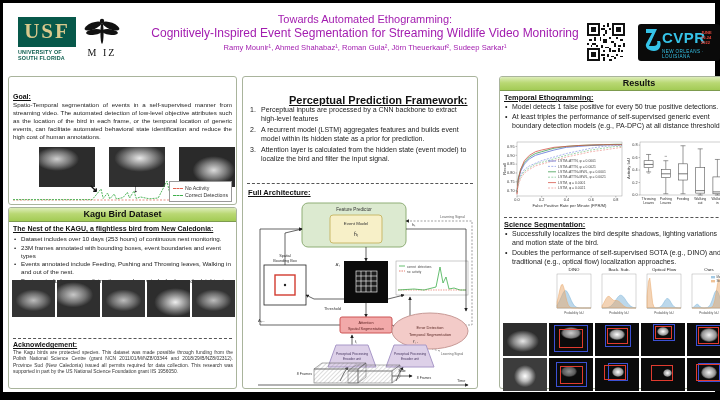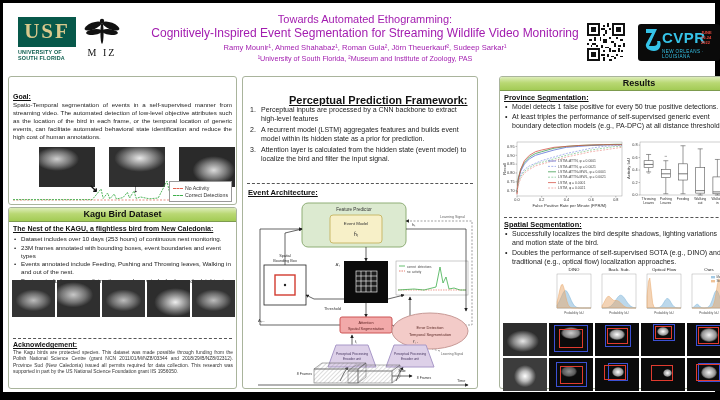--- a/index.html
+++ b/index.html
@@ -69,21 +69,20 @@
       <ellipse cx="29" cy="13" rx="9" ry="3.4" fill="#111" transform="rotate(22 29 13)"></ellipse>
       <ellipse cx="12" cy="19" rx="8" ry="2.8" fill="#111" transform="rotate(-8 12 19)"></ellipse>
       <ellipse cx="28" cy="19" rx="8" ry="2.8" fill="#111" transform="rotate(8 28 19)"></ellipse>
     </svg>
     <div style="position:absolute;left:72px;top:44px;width:40px;text-align:center;font-family:'Liberation Serif',serif;font-size:10px;color:#111;letter-spacing:2px;">M IZ</div>
 
     <div style="position:absolute;left:115px;top:10px;width:480px;text-align:center;color:#a21caf;">
       <div style="font-size:11px;">Towards Automated Ethogramming:</div>
       <div style="font-size:12px;margin-top:1px;">Cognitively-Inspired Event Segmentation for Streaming Wildlife Video Monitoring</div>
       <div style="font-size:7.6px;margin-top:3px;text-align:center;">Ramy Mounir¹, Ahmed Shahabaz¹, Roman Gula², Jörn Theuerkauf², Sudeep Sarkar¹</div>
-      <div style="font-size:7.2px;margin-top:2px;">¹University of South Florida, ²Museum and Institute of Zoology, PAS</div>
     </div>
 
     <svg style="position:absolute;left:577px;top:20px;" width="38" height="38" viewBox="0 0 21 21" shape-rendering="crispEdges">
       <rect width="21" height="21" fill="#fff"></rect>
       <g fill="#111">
         <rect x="0" y="0" width="7" height="7"></rect>
           <rect x="1" y="1" width="5" height="5" fill="#fff"></rect>
           <rect x="2" y="2" width="3" height="3"></rect>
         <rect x="14" y="0" width="7" height="7"></rect>
           <rect x="15" y="1" width="5" height="5" fill="#fff"></rect>
@@ -190,21 +189,21 @@
   </div>
 
   <div class="box" style="left:239px;top:73px;width:236px;height:313px;">
     <div class="hd" style="position:absolute;left:14px;top:17px;font-size:11px;padding-left:32px;">Perceptual Prediction Framework:</div>
     <div class="steps" style="position:absolute;left:5px;top:28px;width:224px;font-size:7px;line-height:1.3;">
       <div class="step">Perceptual inputs are processed by a CNN backbone to extract high-level features</div>
       <div class="step">A recurrent model (LSTM) aggregates features and builds event model within its hidden state as a prior for prediction.</div>
       <div class="step">Attention layer is calculated from the hidden state (event model) to localize the bird and filter the input signal.</div>
     </div>
     <div class="dashdiv" style="top:106px;"></div>
-    <div class="hd" style="position:absolute;left:5px;top:111px;font-size:7.6px;">Event Architecture:</div>
+    <div class="hd" style="position:absolute;left:5px;top:111px;font-size:7.6px;">Full Architecture:</div>
 
     <svg style="position:absolute;left:1px;top:122px;" width="232" height="188" viewBox="0 0 232 188">
       <defs>
         <marker id="arr" viewBox="0 0 6 6" refX="5" refY="3" markerWidth="5" markerHeight="5" orient="auto">
           <path d="M0 0 L6 3 L0 6 Z" fill="#222"></path>
         </marker>
         <pattern id="hatch" width="3" height="3" patternUnits="userSpaceOnUse" patternTransform="rotate(45)">
           <line x1="0" y1="0" x2="0" y2="3" stroke="#999" stroke-width="0.7"></line>
         </pattern>
       </defs>
@@ -299,21 +298,21 @@
 
       <text x="68" y="176" text-anchor="end" font-size="3.6" fill="#333">8 Frames</text>
       <text x="158" y="173" text-anchor="middle" font-size="3.4" fill="#333">Slide</text>
       <text x="180" y="180" text-anchor="middle" font-size="3.4" fill="#333">8 Frames</text>
       <text x="213" y="183" font-size="3.8" fill="#333">Time</text>
     </svg>
   </div>
 
   <div class="box" style="left:479px;top:73px;width:280px;height:313px;margin-left:17px;">
     <div class="secbar">Results</div>
-    <div class="hd" style="position:absolute;left:4px;top:16px;font-size:7.4px;">Province Segmentation:</div>
+    <div class="hd" style="position:absolute;left:4px;top:16px;font-size:7.4px;">Temporal Ethogramming:</div>
     <ul class="bullets" style="position:absolute;left:4px;top:26px;width:222px;font-size:7px;line-height:1.28;">
       <li>Model detects 1 false positive for every 50 true positive detections.</li>
       <li>At least triples the performance of self-supervised generic event boundary detection models (e.g., PA-DPC) at all distance thresholds</li>
     </ul>
 
     <svg id="roc-svg" style="position:absolute;left:2px;top:62px;" width="124" height="76" viewBox="0 0 124 76">
         <rect x="15" y="3" width="105" height="54" fill="#fff" stroke="#888" stroke-width="0.4"></rect>
         <line x1="15" y1="57" x2="15" y2="58.5" stroke="#555" stroke-width="0.4"></line>
         <text x="15" y="62" font-size="3.8" fill="#333" text-anchor="middle">0.0</text>
         <line x1="39.705882352941174" y1="57" x2="39.705882352941174" y2="58.5" stroke="#555" stroke-width="0.4"></line>
@@ -407,21 +406,21 @@
         <line x1="91.39999999999999" y1="37.91764705882353" x2="91.39999999999999" y2="20.458823529411767" stroke="#555" stroke-width="0.6"></line>
         <line x1="88.89999999999999" y1="56" x2="93.89999999999999" y2="56" stroke="#555" stroke-width="0.6"></line>
         <line x1="88.89999999999999" y1="20.458823529411767" x2="93.89999999999999" y2="20.458823529411767" stroke="#555" stroke-width="0.6"></line>
         <rect x="86.89999999999999" y="37.91764705882353" width="9" height="16.835294117647052" fill="#fff" stroke="#555" stroke-width="0.6"></rect>
         <line x1="86.89999999999999" y1="52.88235294117647" x2="95.89999999999999" y2="52.88235294117647" stroke="#555" stroke-width="0.8"></line>
         <text x="91.39999999999999" y="61" font-size="3.4" fill="#333" text-anchor="middle">Walking</text>
         <text x="91.39999999999999" y="65" font-size="3.4" fill="#333" text-anchor="middle">in</text>
       </svg>
 
     <div class="dashdiv" style="top:140px;"></div>
-    <div class="hd" style="position:absolute;left:4px;top:143px;font-size:7.4px;">Spatial Segmentation:</div>
+    <div class="hd" style="position:absolute;left:4px;top:143px;font-size:7.4px;">Science Segmentation:</div>
     <ul class="bullets" style="position:absolute;left:4px;top:153px;width:222px;font-size:7px;line-height:1.28;">
       <li>Successfully localizes the bird despite shadows, lighting variations and motion state of the bird.</li>
       <li>Doubles the performance of self-supervised SOTA (e.g., DINO) and traditional (e.g., optical flow) localization approaches.</li>
     </ul>
 
     <div id="density-row" style="position:absolute;left:50px;top:189px;display:flex;gap:2px;">
         <svg width="43" height="55" viewBox="0 0 43 55">
           <text x="24" y="5" font-size="4.4" fill="#222" text-anchor="middle">DINO</text>
           <rect x="7" y="8" width="34" height="34" fill="#fff" stroke="#999" stroke-width="0.4"></rect>
           <polygon points="7,42 7.0,39.2 8.4,37.1 9.8,34.3 11.3,30.9 12.7,27.7 14.1,25.3 15.5,24.4 16.9,25.3 18.3,27.7 19.8,30.9 21.2,34.3 22.6,37.1 24.0,39.2 25.4,40.6 26.8,41.3 28.3,41.7 29.7,41.9 31.1,42.0 32.5,42.0 33.9,42.0 35.3,42.0 36.8,42.0 38.2,42.0 39.6,42.0 41.0,42.0 41,42" fill="#7ab2d8" fill-opacity="0.5" stroke="#7ab2d8" stroke-width="0.5"></polygon>

